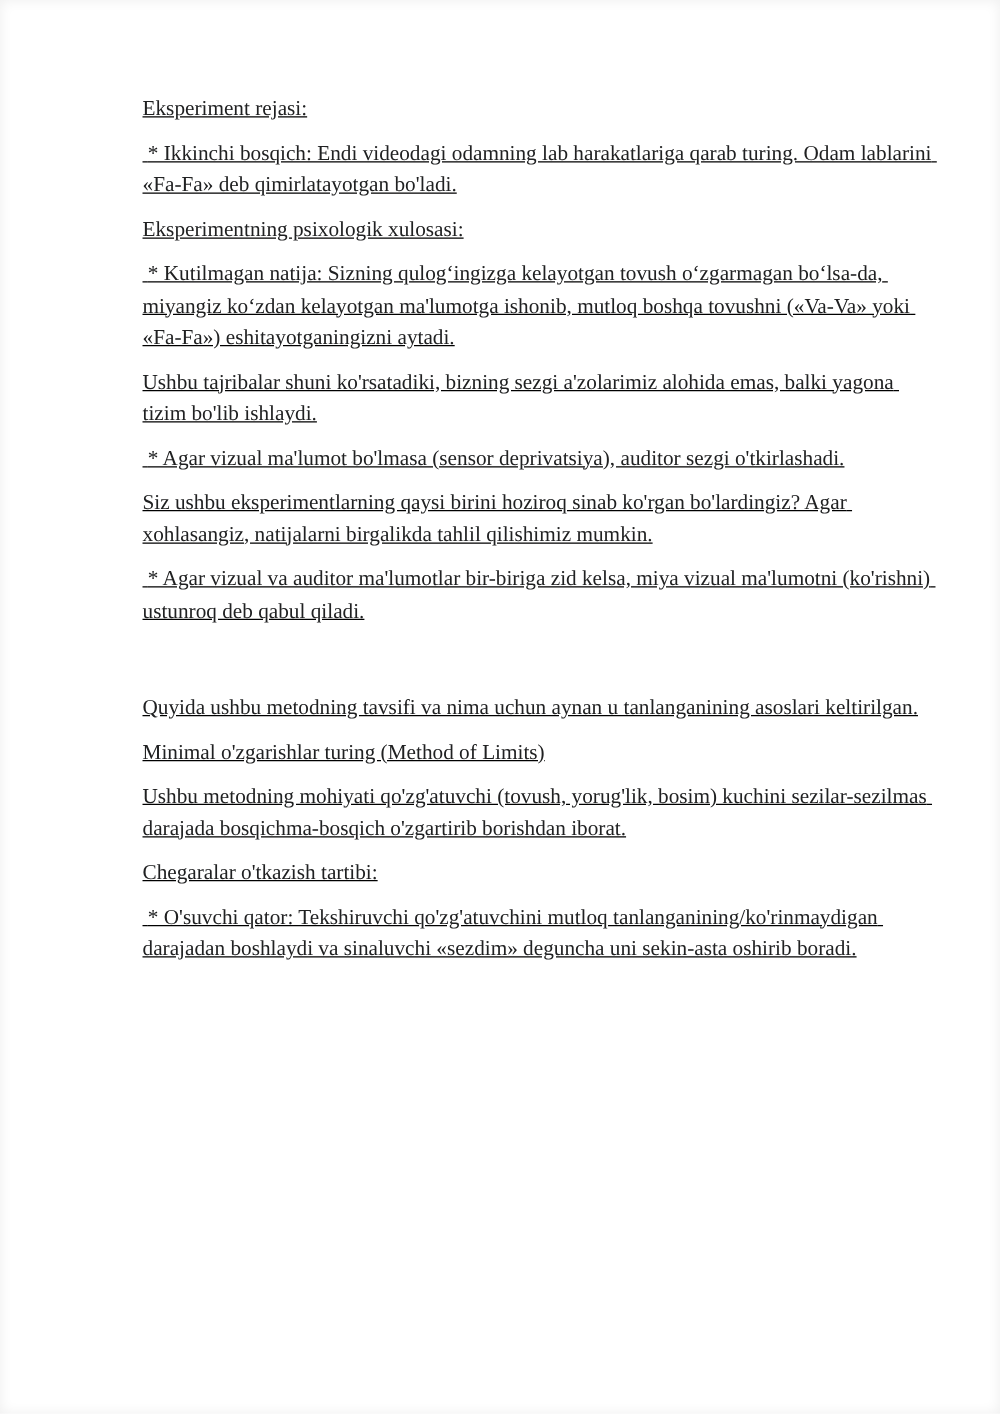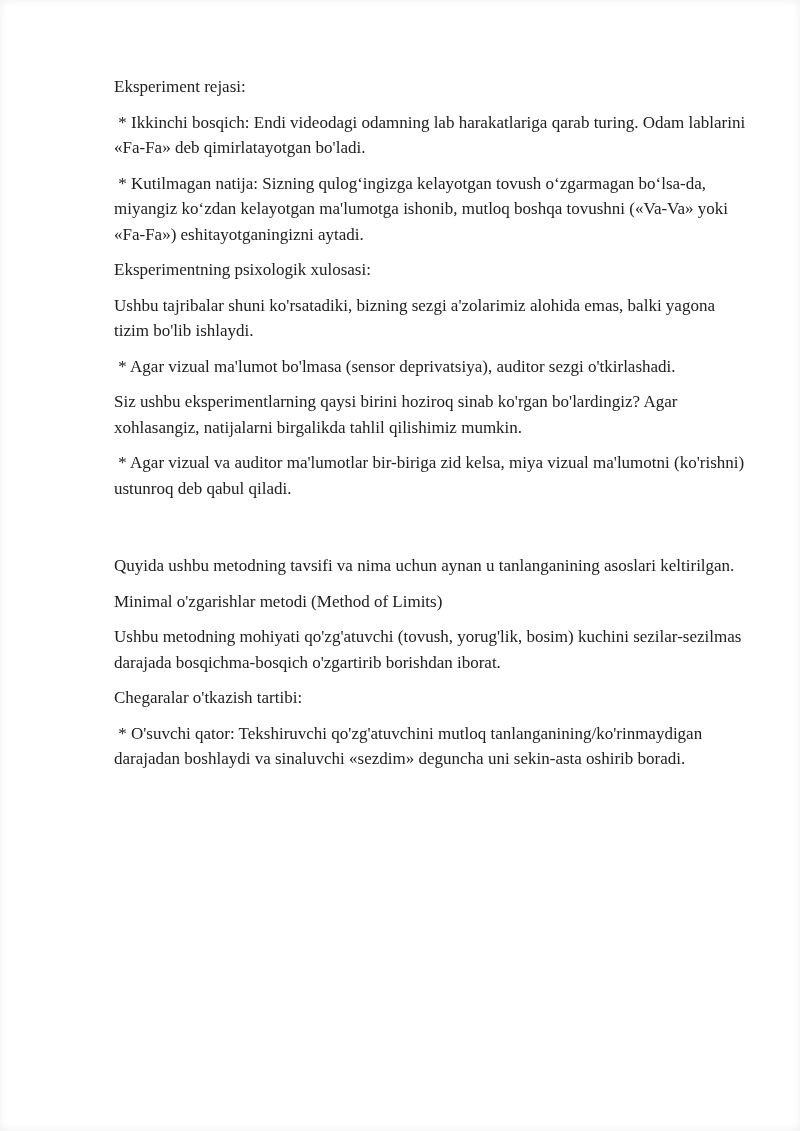--- a/index.html
+++ b/index.html
@@ -17,20 +17,21 @@
   .page {
     box-sizing: border-box;
     width: 800px;
     height: 1131px;
     background: #ffffff;
     padding: 74px 54px 0 114px;
     box-shadow: inset 0 0 10px rgba(0,0,0,0.07);
   }
   .doc-section {
     width: 632px;
+    text-decoration: underline;
   }
   .doc-section + .doc-section {
     padding-top: 42px;
   }
   .doc-section p {
     margin: 0 0 10px 0;
     font-size: 17px;
     line-height: 25.5px;
     color: #202122;
     white-space: pre-wrap;
@@ -38,29 +39,29 @@
   }
 </style>
 </head>
 <body>
 
 <div class="page">
 
   <section class="doc-section">
     <p>Eksperiment rejasi:</p>
     <p> * Ikkinchi bosqich: Endi videodagi odamning lab harakatlariga qarab turing. Odam lablarini «Fa-Fa» deb qimirlatayotgan bo'ladi.</p>
+    <p>Eksperimentning psixologik xulosasi:</p>
     <p> * Kutilmagan natija: Sizning qulog‘ingizga kelayotgan tovush o‘zgarmagan bo‘lsa-da, miyangiz ko‘zdan kelayotgan ma'lumotga ishonib, mutloq boshqa tovushni («Va-Va» yoki «Fa-Fa») eshitayotganingizni aytadi.</p>
-    <p>Eksperimentning psixologik xulosasi:</p>
     <p>Ushbu tajribalar shuni ko'rsatadiki, bizning sezgi a'zolarimiz alohida emas, balki yagona tizim bo'lib ishlaydi.</p>
     <p> * Agar vizual ma'lumot bo'lmasa (sensor deprivatsiya), auditor sezgi o'tkirlashadi.</p>
     <p>Siz ushbu eksperimentlarning qaysi birini hoziroq sinab ko'rgan bo'lardingiz? Agar xohlasangiz, natijalarni birgalikda tahlil qilishimiz mumkin.</p>
     <p> * Agar vizual va auditor ma'lumotlar bir-biriga zid kelsa, miya vizual ma'lumotni (ko'rishni) ustunroq deb qabul qiladi.</p>
   </section>
 
   <section class="doc-section">
     <p>Quyida ushbu metodning tavsifi va nima uchun aynan u tanlanganining asoslari keltirilgan.</p>
-    <p>Minimal o'zgarishlar metodi (Method of Limits)</p>
+    <p>Minimal o'zgarishlar turing (Method of Limits)</p>
     <p>Ushbu metodning mohiyati qo'zg'atuvchi (tovush, yorug'lik, bosim) kuchini sezilar-sezilmas darajada bosqichma-bosqich o'zgartirib borishdan iborat.</p>
     <p>Chegaralar o'tkazish tartibi:</p>
     <p> * O'suvchi qator: Tekshiruvchi qo'zg'atuvchini mutloq tanlanganining/ko'rinmaydigan darajadan boshlaydi va sinaluvchi «sezdim» deguncha uni sekin-asta oshirib boradi.</p>
   </section>
 
 </div>
 
 </body></html>

